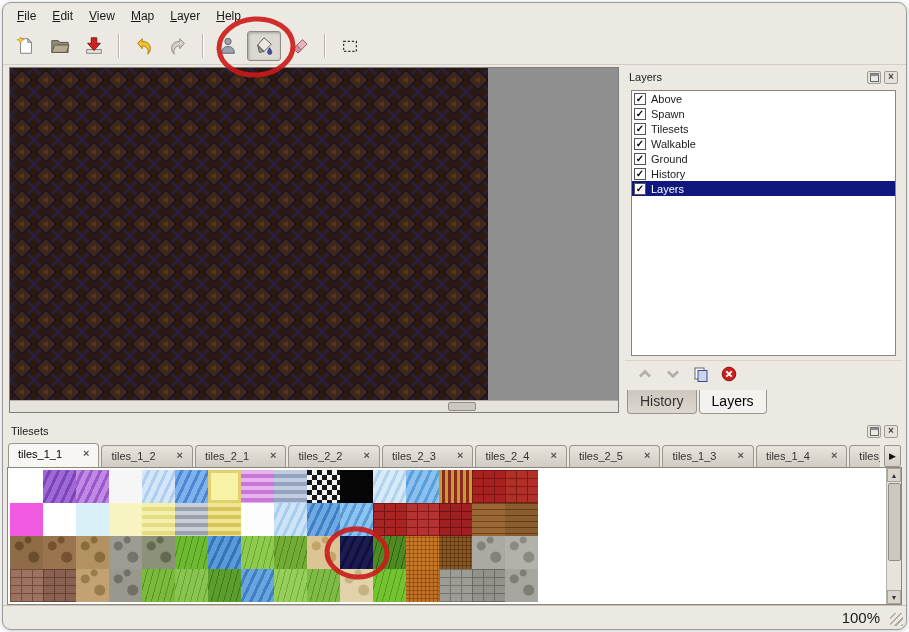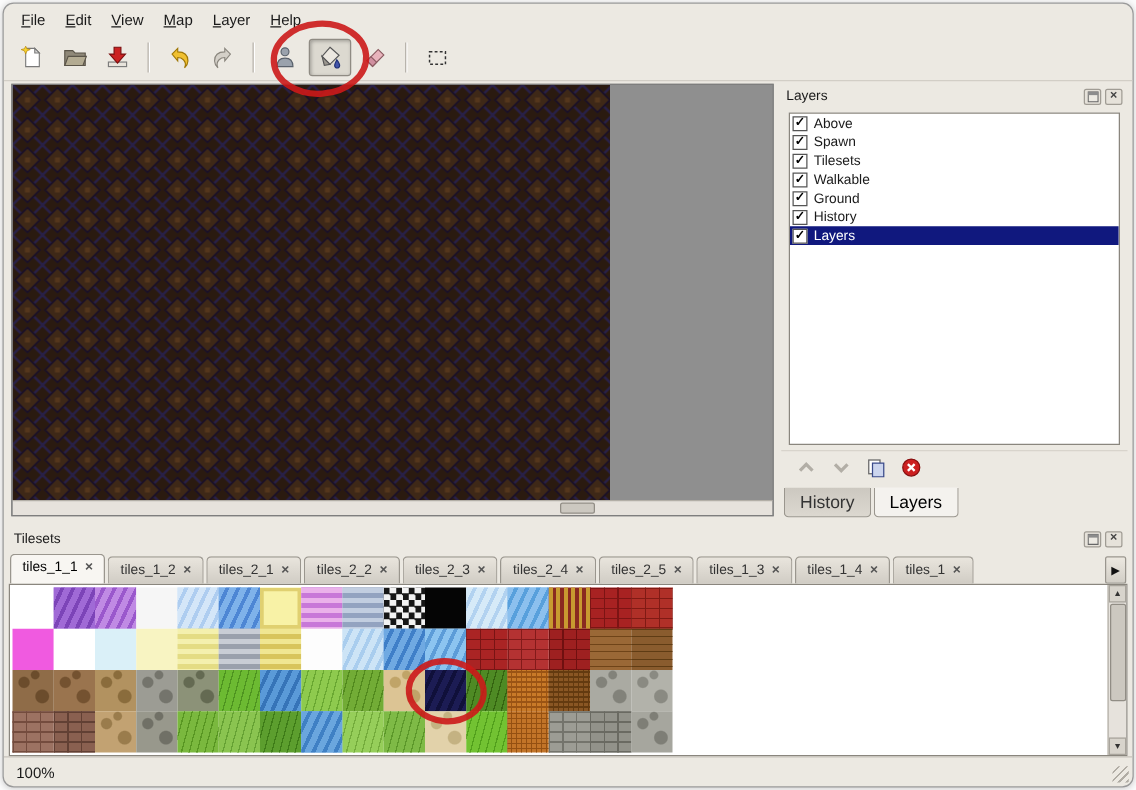--- a/index.html
+++ b/index.html
@@ -57,43 +57,43 @@
                border-top:1px solid #d8d4cc; }
   .lp-btn{ display:flex; align-items:center; }
   .panel-tabs{ height:25px; display:flex; align-items:flex-start; padding:0 2px; gap:2px; }
   .ptab{ padding:3px 12px 4px; font-size:14px; border:1px solid #9a968e; border-top:none;
          border-radius:0 0 4px 4px; background:linear-gradient(#ccc8c0,#dcd8d0); color:#333; }
   .ptab.active{ background:#f4f2ee; color:#000; }
   
   .tilesets-panel{ margin:6px 4px 0; height:184px; display:flex; flex-direction:column; }
   .ts-tabrow{ height:26px; display:flex; align-items:flex-end; padding:0 1px; }
   .ts-tabs{ display:flex; align-items:flex-end; overflow:hidden; flex:1; }
-  .ts-tab{ display:flex; align-items:flex-end; gap:6px; padding:4px 9px 5px; font-size:11px;
+  .ts-tab{ display:flex; align-items:flex-start; gap:21px; padding:4px 9px 5px; font-size:11px;
            border:1px solid #9a968e; border-bottom:none; border-radius:4px 4px 0 0;
            background:linear-gradient(#e9e5dd,#d0ccc4); margin-right:2px; white-space:nowrap;
            color:#333; flex:none; }
   .ts-tab.active{ background:#f8f6f2; color:#000; padding-bottom:7px; }
   .tab-close{ font-size:11px; font-weight:bold; color:#555; line-height:1; }
   .ts-scroll-btn{ width:17px; height:22px; margin-left:4px; display:flex; align-items:center;
                   justify-content:center; font-size:9px; color:#111; border:1px solid #9a968e;
                   background:linear-gradient(#ece8e0,#d2cec6); border-radius:2px; }
   .palette{ flex:1; background:#fff; border:1px solid #8a867e; position:relative; overflow:hidden; }
   .tiles{ position:absolute; left:2px; top:2px; display:grid;
           grid-template-columns:repeat(16,33px); grid-auto-rows:33px; }
   .tile{ width:33px; height:33px; }
   .vscroll{ position:absolute; right:0; top:0; bottom:0; width:15px; background:#e6e2dc;
             border-left:1px solid #b4b0a8; display:flex; flex-direction:column; align-items:center; }
   .vs-btn{ width:100%; height:14px; display:flex; align-items:center; justify-content:center;
            font-size:7px; color:#333; background:#d8d4cc; border:1px solid #a8a49c; }
   .vs-btn.bottom{ margin-top:auto; }
   .vs-thumb{ width:13px; height:78px; margin-top:1px; background:#ccc8c0;
              border:1px solid #918d85; border-radius:2px; }
   
-  .statusbar{ height:24px; display:flex; align-items:center; justify-content:flex-start;
-              padding:0 26px 0 10px; border-top:1px solid #c6c2ba; font-size:12px; position:relative; }
+  .statusbar{ height:24px; display:flex; align-items:center; justify-content:flex-end;
+              padding:0 26px 0 10px; border-top:1px solid #c6c2ba; font-size:15px; position:relative; }
   .resize-grip{ position:absolute; right:3px; bottom:3px; width:13px; height:13px;
                 background-image:repeating-linear-gradient(135deg, transparent 0 3px, #b0aca4 3px 4.5px); }
   
   .annotations{ position:absolute; left:0; top:0; pointer-events:none; z-index:50; }
 </style>
 </head>
 <body>
 
 <div class="window">
 

